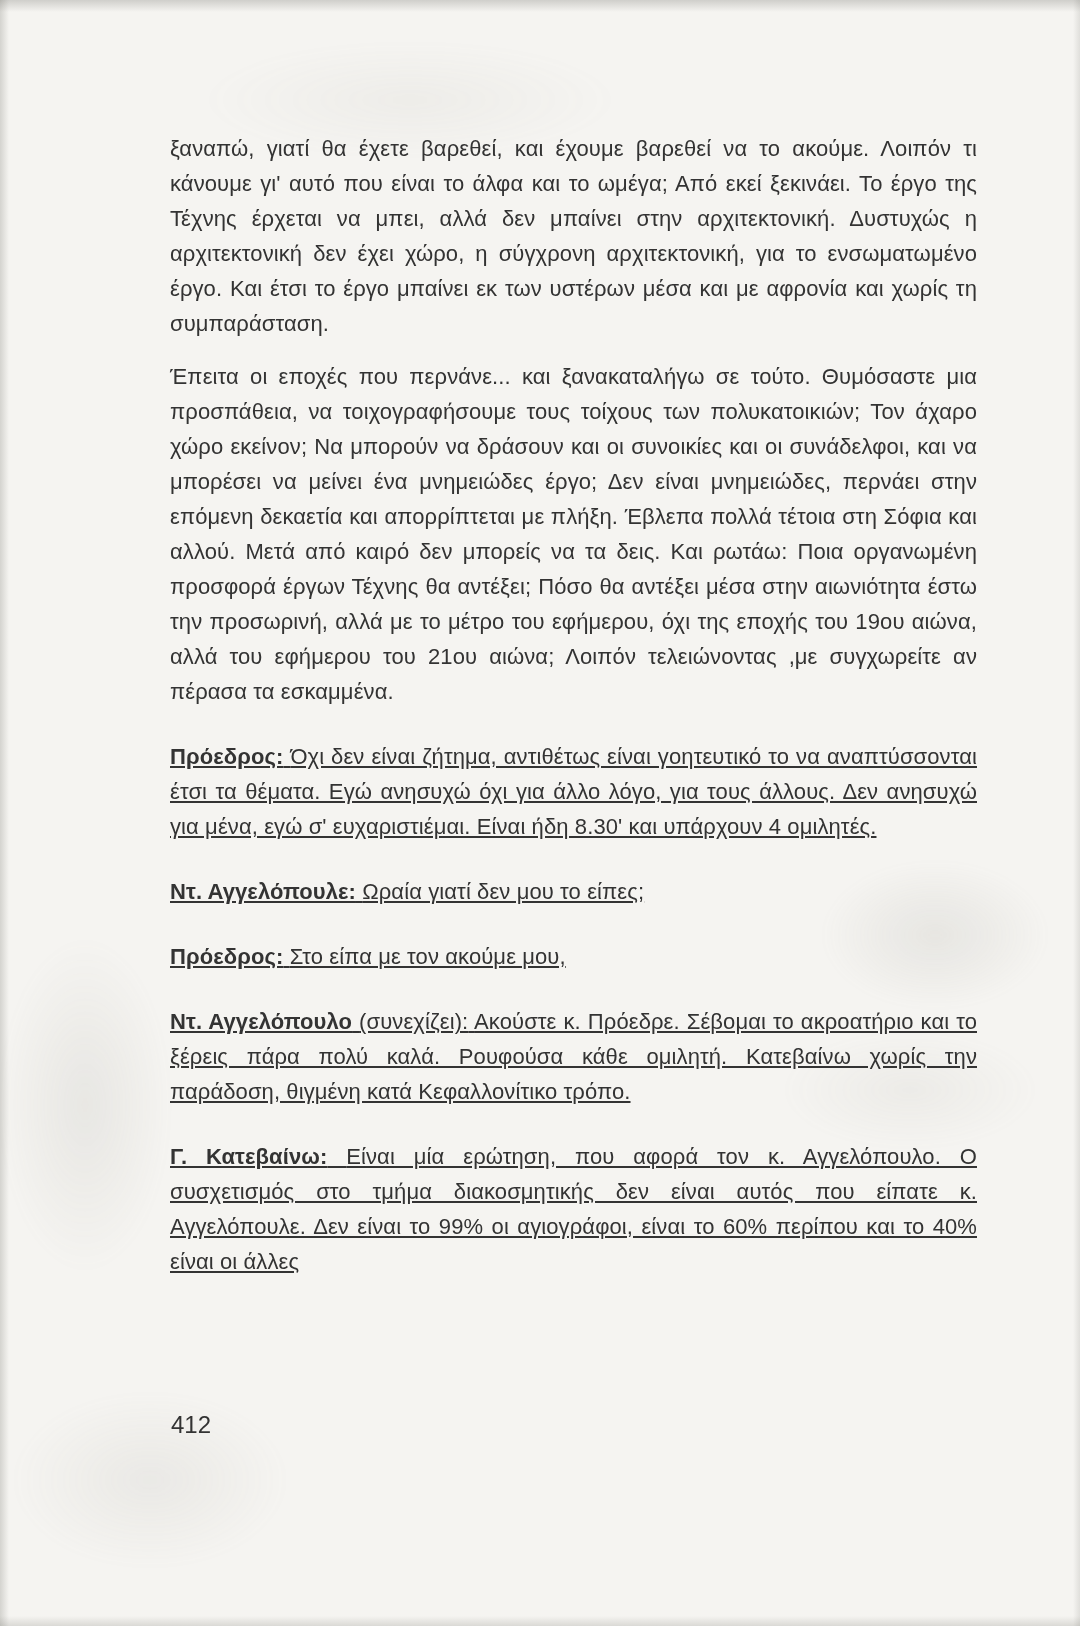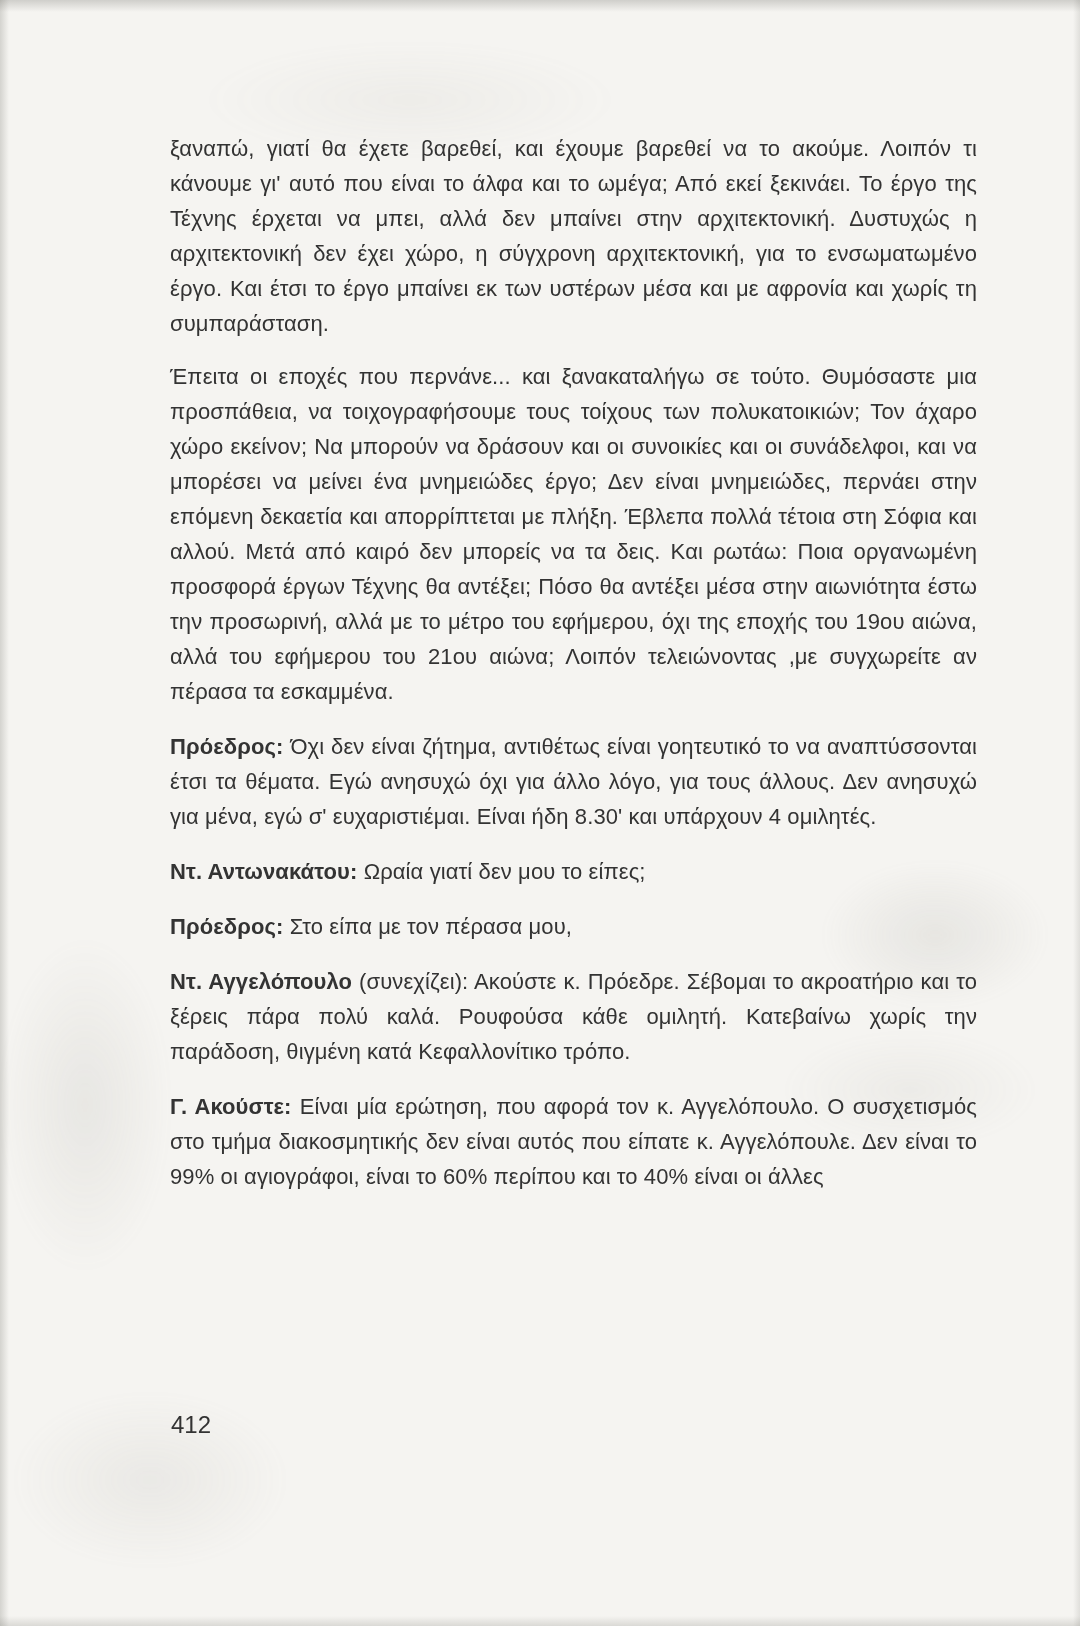--- a/index.html
+++ b/index.html
@@ -46,21 +46,21 @@
     width: 807px;
     font-size: 22px;
     line-height: 35px;
     letter-spacing: 0.1px;
   }
   .para {
     margin: 0;
     text-align: justify;
   }
   .para-continued { margin-top: 18px; }
-  .speech { margin-top: 20px; }
+  .speech { margin-top: 30px; text-decoration: underline; }
   .speaker { font-weight: 700; }
   .speaker-note { font-weight: 400; }
   .page-number {
     position: absolute;
     left: 171px;
     top: 1410px;
     font-size: 24px;
     line-height: 30px;
   }
 </style>
@@ -81,26 +81,26 @@
   <div class="artifact artifact-5"></div>
 
   <main class="text-block">
 
     <p class="para"><span>ξαναπώ, γιατί θα έχετε βαρεθεί, και έχουμε βαρεθεί να το ακούμε. Λοιπόν τι κάνουμε γι' αυτό που είναι το άλφα και το ωμέγα; Από εκεί ξεκινάει. Το έργο της Τέχνης έρχεται να μπει, αλλά δεν μπαίνει στην αρχιτεκτονική. Δυστυχώς η αρχιτεκτονική δεν έχει χώρο, η σύγχρονη αρχιτεκτονική, για το ενσωματωμένο έργο. Και έτσι το έργο μπαίνει εκ των υστέρων μέσα και με αφρονία και χωρίς τη συμπαράσταση.</span></p>
 
     <p class="para para-continued"><span>Έπειτα οι εποχές που περνάνε... και ξανακαταλήγω σε τούτο. Θυμόσαστε μια προσπάθεια, να τοιχογραφήσουμε τους τοίχους των πολυκατοικιών; Τον άχαρο χώρο εκείνον; Να μπορούν να δράσουν και οι συνοικίες και οι συνάδελφοι, και να μπορέσει να μείνει ένα μνημειώδες έργο; Δεν είναι μνημειώδες, περνάει στην επόμενη δεκαετία και απορρίπτεται με πλήξη. Έβλεπα πολλά τέτοια στη Σόφια και αλλού. Μετά από καιρό δεν μπορείς να τα δεις. Και ρωτάω: Ποια οργανωμένη προσφορά έργων Τέχνης θα αντέξει; Πόσο θα αντέξει μέσα στην αιωνιότητα έστω την προσωρινή, αλλά με το μέτρο του εφήμερου, όχι της εποχής του 19ου αιώνα, αλλά του εφήμερου του 21ου αιώνα; Λοιπόν τελειώνοντας ,με συγχωρείτε αν πέρασα τα εσκαμμένα.</span></p>
 
     <p class="para speech"><strong class="speaker">Πρόεδρος:</strong> <span>Όχι δεν είναι ζήτημα, αντιθέτως είναι γοητευτικό το να αναπτύσσονται έτσι τα θέματα. Εγώ ανησυχώ όχι για άλλο λόγο, για τους άλλους. Δεν ανησυχώ για μένα, εγώ σ' ευχαριστιέμαι. Είναι ήδη 8.30' και υπάρχουν 4 ομιλητές.</span></p>
 
-    <p class="para speech"><strong class="speaker">Ντ. Αντωνακάτου:</strong> <span>Ωραία γιατί δεν μου το είπες;</span></p>
+    <p class="para speech"><strong class="speaker">Ντ. Αγγελόπουλε:</strong> <span>Ωραία γιατί δεν μου το είπες;</span></p>
 
-    <p class="para speech"><strong class="speaker">Πρόεδρος:</strong> <span>Στο είπα με τον πέρασα μου,</span></p>
+    <p class="para speech"><strong class="speaker">Πρόεδρος:</strong> <span>Στο είπα με τον ακούμε μου,</span></p>
 
     <p class="para speech"><strong class="speaker">Ντ. Αγγελόπουλο</strong> <span class="speaker-note">(συνεχίζει):</span> <span>Ακούστε κ. Πρόεδρε. Σέβομαι το ακροατήριο και το ξέρεις πάρα πολύ καλά. Ρουφούσα κάθε ομιλητή. Κατεβαίνω χωρίς την παράδοση, θιγμένη κατά Κεφαλλονίτικο τρόπο.</span></p>
 
 
-    <p class="para speech"><strong class="speaker">Γ. Ακούστε:</strong> <span>Είναι μία ερώτηση, που αφορά τον κ. Αγγελόπουλο. Ο συσχετισμός στο τμήμα διακοσμητικής δεν είναι αυτός που είπατε κ. Αγγελόπουλε. Δεν είναι το 99% οι αγιογράφοι, είναι το 60% περίπου και το 40% είναι οι άλλες</span></p>
+    <p class="para speech"><strong class="speaker">Γ. Κατεβαίνω:</strong> <span>Είναι μία ερώτηση, που αφορά τον κ. Αγγελόπουλο. Ο συσχετισμός στο τμήμα διακοσμητικής δεν είναι αυτός που είπατε κ. Αγγελόπουλε. Δεν είναι το 99% οι αγιογράφοι, είναι το 60% περίπου και το 40% είναι οι άλλες</span></p>
 
   </main>
 
   <div class="page-number">412</div>
 
 </div>
 
 </body></html>

